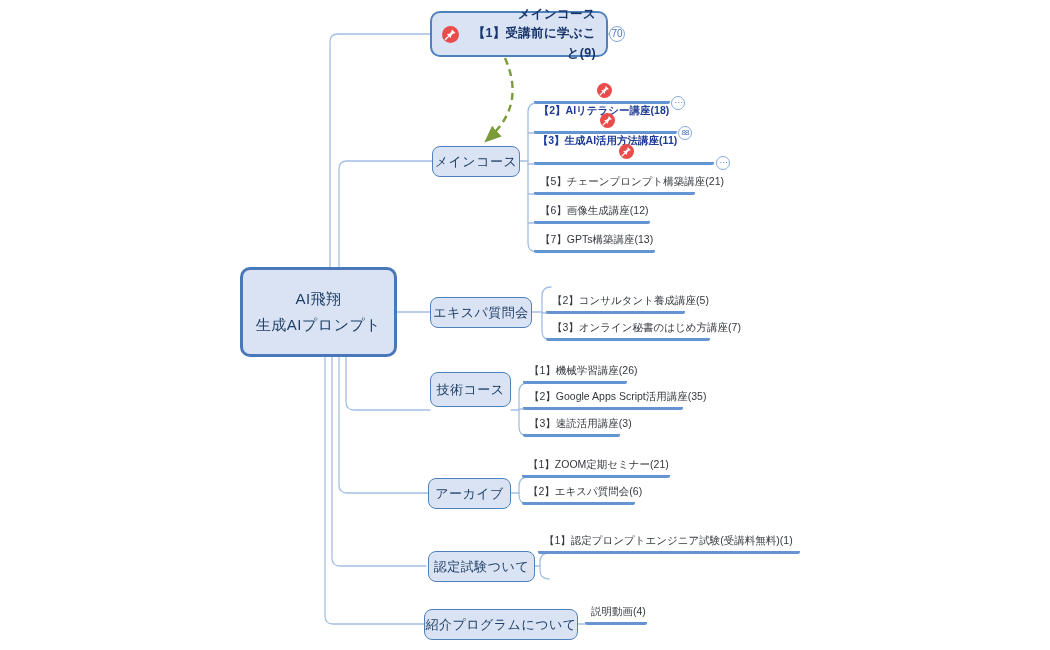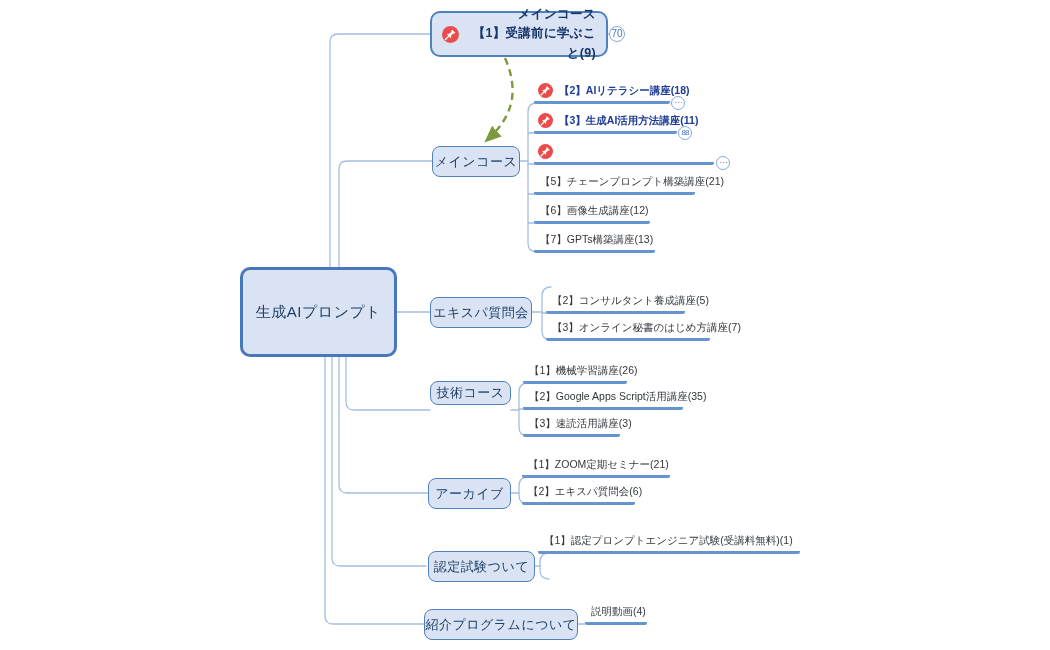--- a/index.html
+++ b/index.html
@@ -23,21 +23,21 @@
   .root-node{
     border-radius:10px;border-width:3px;border-color:#4878ba;
     text-align:center;font-size:15px;line-height:1.75;color:#1f3f66;letter-spacing:.5px;
   }
   .leaf{
     position:absolute;box-sizing:border-box;height:21px;
     display:flex;align-items:center;gap:6px;
     border-bottom:3px solid #6494d2;border-radius:2px;
     padding:0 0 3px 6px;font-size:10.5px;color:#33373d;white-space:nowrap;
   }
-  .leaf.pinned{font-weight:bold;color:#1e3c96;padding-left:4px;}
+  .leaf.pinned{font-weight:bold;color:#1e3c96;padding-left:4px;flex-direction:column;}
   .pin{display:inline-flex;line-height:0;}
   .badge{
     position:absolute;box-sizing:border-box;width:14px;height:14px;border-radius:50%;
     background:#fff;border:1px solid #85a8e0;color:#4472c4;
     display:flex;align-items:center;justify-content:center;
     font-size:8px;letter-spacing:-1px;line-height:1;
   }
   .badge.big{width:16px;height:16px;font-size:10px;letter-spacing:0;}
 </style>
 </head>
@@ -100,27 +100,28 @@
     </span>
     <span class="top-text">
       <span>メインコース</span>
       <span>【1】受講前に学ぶこと(9)</span>
     </span>
   </div>
   <div class="badge big" style="left:609px;top:26px">70</div>
 
   <div class="node root-node" style="left:240px;top:267px;width:157px;height:90px">
     <div>
+      <div>AI飛翔</div>
       <div>生成AIプロンプト</div>
     </div>
   </div>
 
   <div class="node" style="left:432px;top:146px;width:88px;height:31px">メインコース</div>
   <div class="node" style="left:430px;top:297px;width:102px;height:31px">エキスパ質問会</div>
-  <div class="node" style="left:430px;top:381px;width:81px;height:24px">技術コース</div>
+  <div class="node" style="left:430px;top:372px;width:81px;height:35px">技術コース</div>
   <div class="node" style="left:428px;top:478px;width:83px;height:31px">アーカイブ</div>
   <div class="node" style="left:428px;top:551px;width:107px;height:31px">認定試験ついて</div>
   <div class="node" style="left:424px;top:609px;width:154px;height:31px">紹介プログラムについて</div>
 
   <div class="leaf pinned" style="left:534px;top:83px;width:136px">
     <span class="pin">
       <svg width="15" height="15" viewBox="0 0 16 16">
           <circle cx="8" cy="8" r="8" fill="#ea4b4b"></circle>
           <path d="M9.3 3.2l3.5 3.5-2.4.6-1.7 1.7-.3 2.6-4-4 2.6-.3 1.7-1.7z" fill="#fff"></path>
           <path d="M6.3 9.7L3.2 12.8" stroke="#fff" stroke-width="1.3" stroke-linecap="round"></path>

